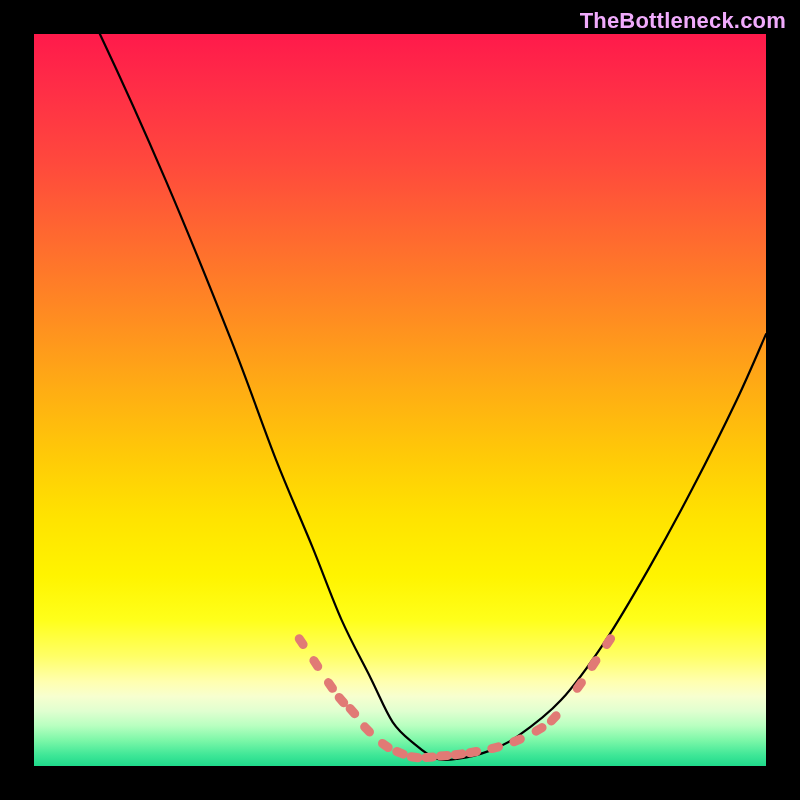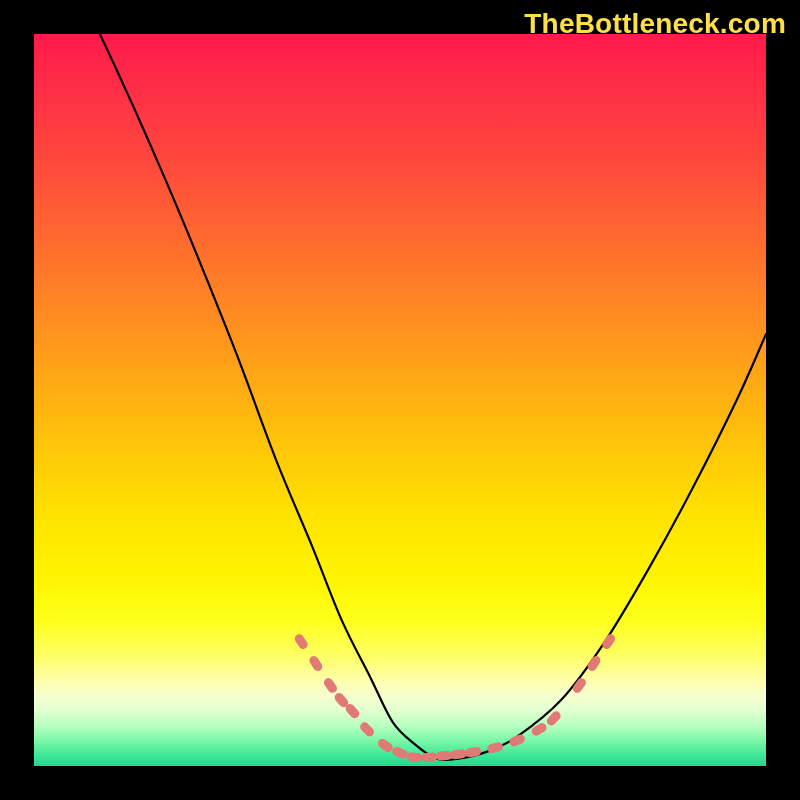--- a/index.html
+++ b/index.html
@@ -35,23 +35,23 @@
     left: 0;
     top: 0;
     width: 100%;
     height: 100%;
   }
   .watermark {
     position: absolute;
     top: 8px;
     right: 14px;
     font-family: Arial, Helvetica, sans-serif;
-    font-size: 28px;
+    font-size: 22px;
     font-weight: bold;
-    color: #fde047;
+    color: #f0abfc;
     letter-spacing: 0.2px;
   }
 </style>
 </head>
 <body>
 
 <div class="chart-wrapper">
   <div class="watermark">TheBottleneck.com</div>
   <div class="plot-area">
     <svg class="gradient-bg" viewBox="0 0 732 732" preserveAspectRatio="none">

